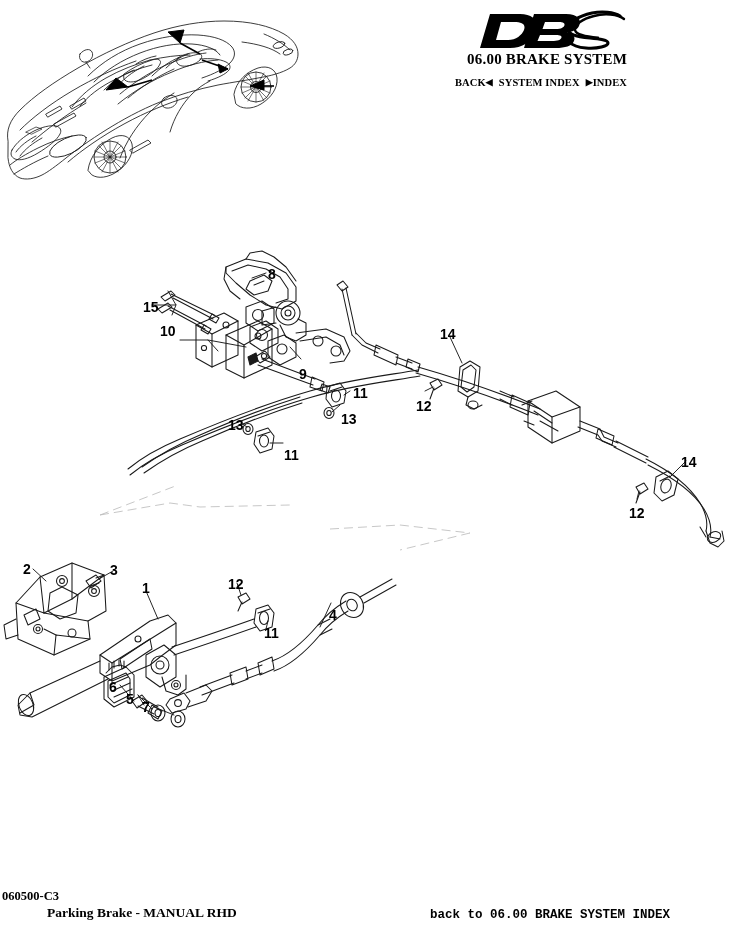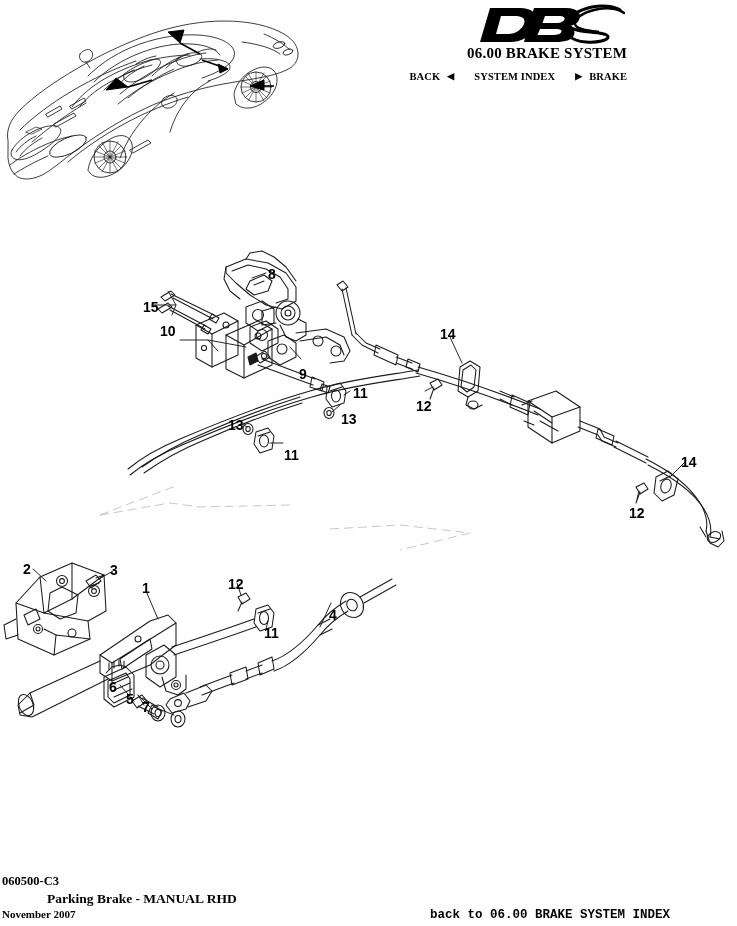--- a/index.html
+++ b/index.html
@@ -12,21 +12,21 @@
     height: 926px;
     position: relative;
     font-family: "Liberation Serif", serif;
     color: #000000;
     overflow: hidden;
   }
 
   
   #header-block {
     position: absolute;
-    top: 8px;
+    top: 14px;
     left: 0;
     width: 634px;
     height: 95px;
   }
   #brand-logo {
     position: absolute;
     right: 6px;
     top: -4px;
     width: 160px;
     height: 42px;
@@ -40,21 +40,20 @@
     font-size: 15px;
     letter-spacing: 0.2px;
     white-space: nowrap;
   }
   #nav-row {
     position: absolute;
     right: 7px;
     top: 63px;
     display: flex;
     align-items: center;
-    gap: 7px;
     font-family: "Liberation Serif", serif;
     font-weight: bold;
     font-size: 10.5px;
     letter-spacing: 0.1px;
     white-space: nowrap;
   }
   #nav-row .nav-link { cursor: pointer; }
   #nav-row .tri { font-size: 9px; line-height: 1; }
 
   
@@ -155,21 +154,21 @@
 
   <div id="section-title">06.00 BRAKE SYSTEM</div>
 
   <div id="nav-row">
     <span class="nav-link">BACK</span>
     <span class="tri">◀</span>
     <span style="display:inline-block;width:6px"></span>
     <span class="nav-link">SYSTEM INDEX</span>
     <span style="display:inline-block;width:6px"></span>
     <span class="tri">▶</span>
-    <span class="nav-link">BRAKE</span>
+    <span class="nav-link">INDEX</span>
   </div>
 </div>
 
 <div id="vehicle-illustration">
   <svg viewBox="0 0 300 205" width="300" height="205" aria-hidden="true">
     <g fill="none" stroke="#1a1a1a" stroke-width="0.85" stroke-linejoin="round" stroke-linecap="round">
 
       <path d="M6 139 C4 128 8 118 18 108 C32 94 52 80 76 66
                C100 52 128 39 152 31 C176 23 200 19 222 19
                C248 19 268 24 282 32 C292 38 296 45 296 52
@@ -607,16 +606,15 @@
   <div class="callout" style="left:264px; top:411px;">11</div>
   <div class="callout" style="left:109px; top:465px;">6</div>
   <div class="callout" style="left:126px; top:477px;">5</div>
   <div class="callout" style="left:142px; top:485px;">7</div>
 </div>
 
 <div id="footer-block">
   <div id="footer-left">
     <div id="footer-doc-code">060500-C3</div>
     <div id="footer-doc-title">Parking Brake - MANUAL RHD</div>
-    <div id="footer-doc-date">November 2007</div>
   </div>
   <div id="footer-index-link">back to 06.00 BRAKE SYSTEM INDEX</div>
 </div>
 
 </body></html>

